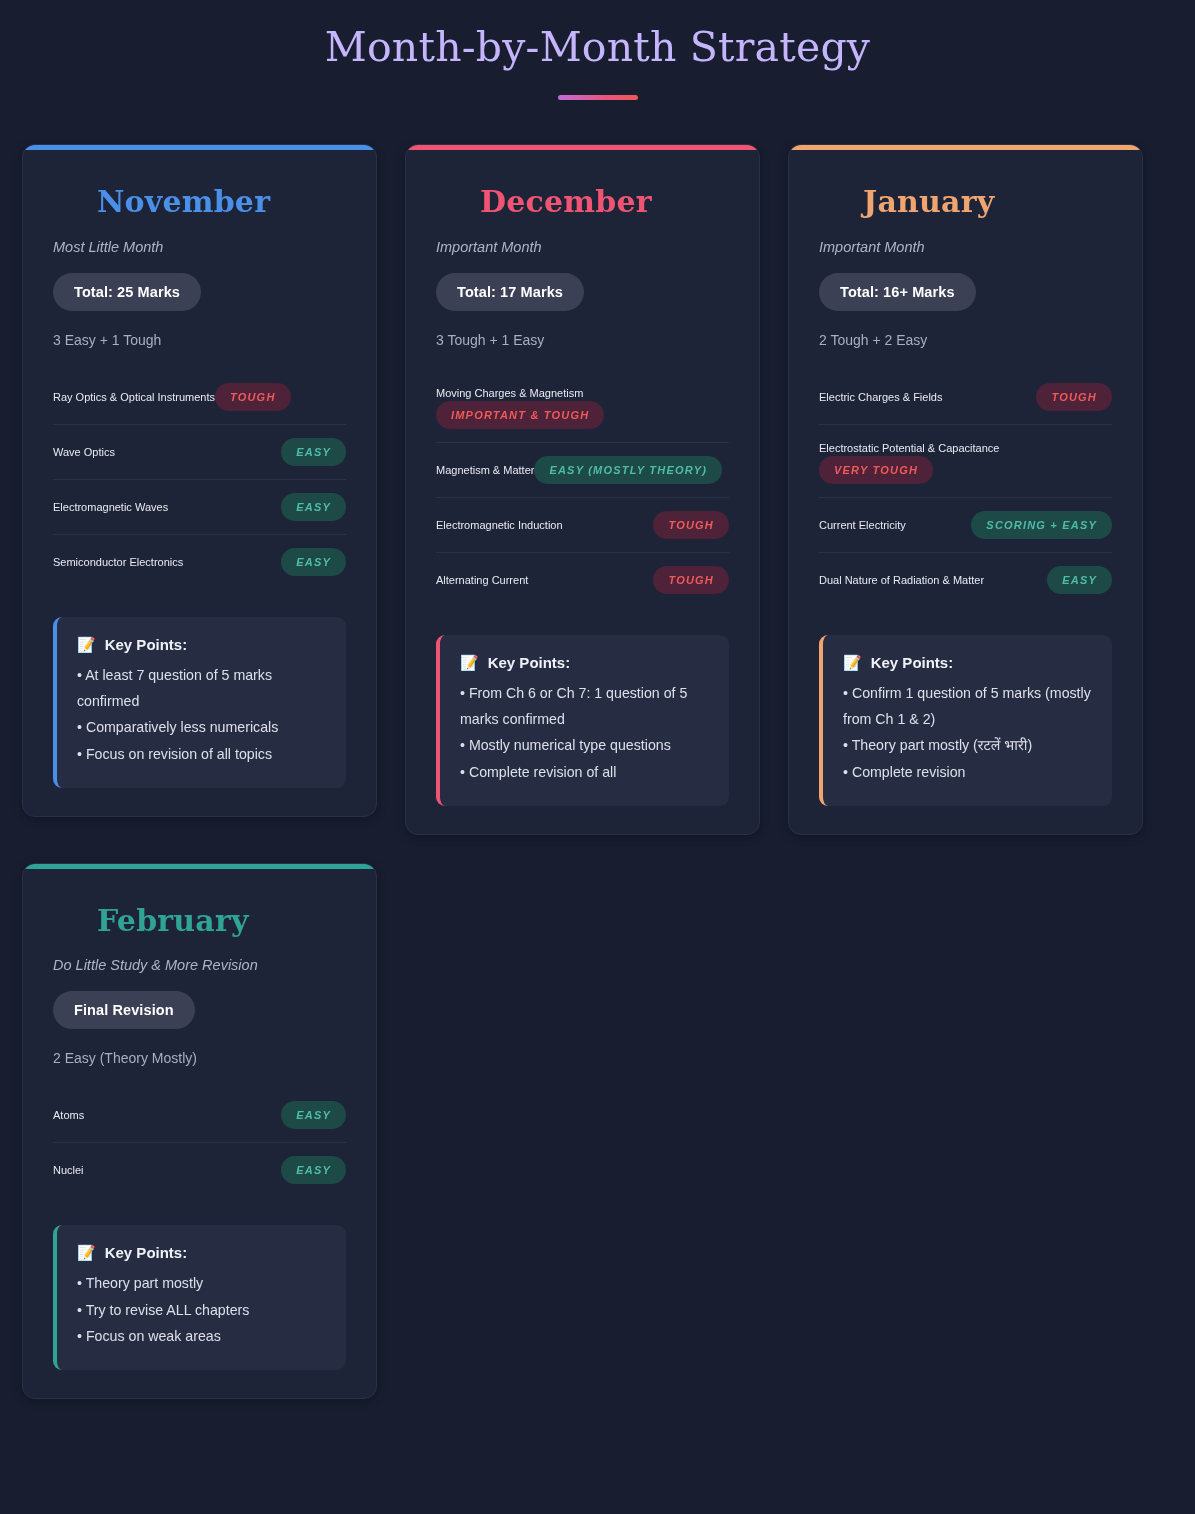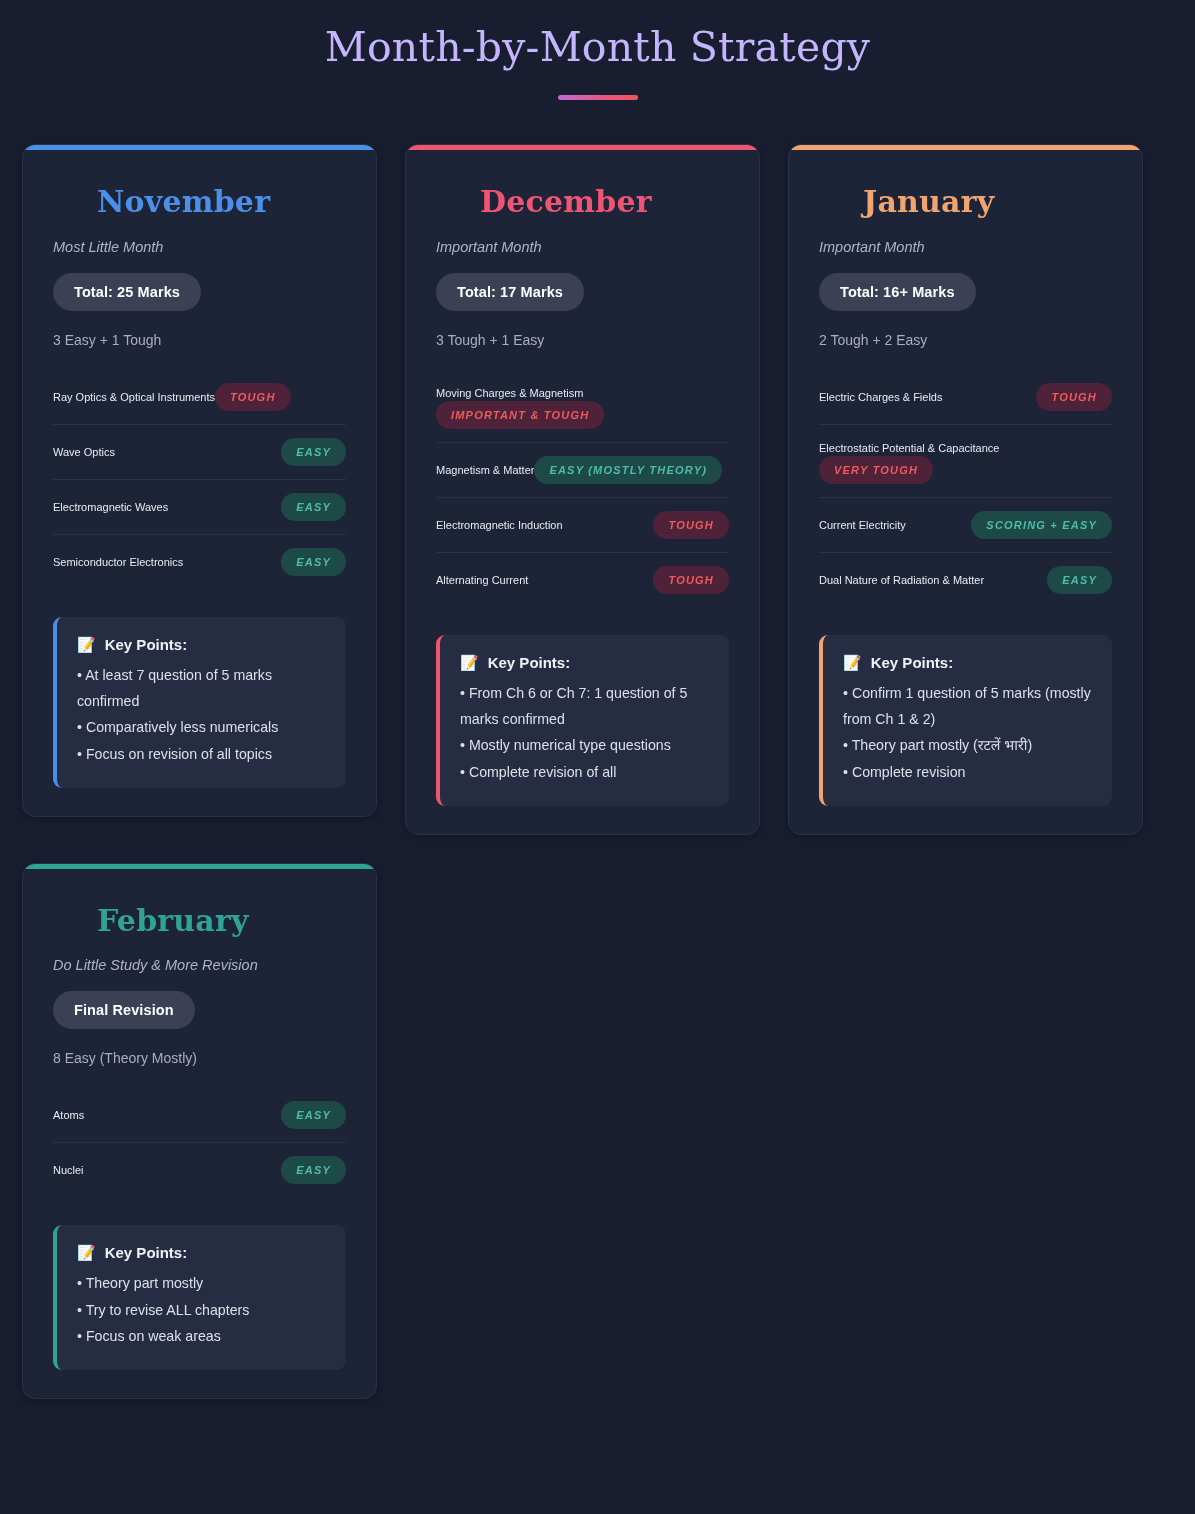--- a/index.html
+++ b/index.html
@@ -232,21 +232,21 @@
           </div>
         </div><div class="keypoints" style="border-left-color: rgb(240, 165, 113);">
           <div class="kp-heading">
             <span class="kp-icon">📝</span>
             <span>Key Points:</span>
           </div>
           <div class="kp-item">• Confirm 1 question of 5 marks (mostly from Ch 1 &amp; 2)</div>
           <div class="kp-item">• Theory part mostly (रटलें भारी)</div>
           <div class="kp-item">• Complete revision</div>
         </div></div>
-      <div class="month-card"><div class="card-accent-bar" style="background: rgb(47, 164, 150);"></div><div class="month-name" style="color: rgb(47, 164, 150);">February</div><div class="month-tagline">Do Little Study &amp; More Revision</div><div class="total-pill">Final Revision</div><div class="breakdown">8 Easy (Theory Mostly)</div><div class="chapter-list">
+      <div class="month-card"><div class="card-accent-bar" style="background: rgb(47, 164, 150);"></div><div class="month-name" style="color: rgb(47, 164, 150);">February</div><div class="month-tagline">Do Little Study &amp; More Revision</div><div class="total-pill">Final Revision</div><div class="breakdown">2 Easy (Theory Mostly)</div><div class="chapter-list">
           <div class="chapter-row">
             <span class="chapter-name">Atoms</span>
             <span class="tag tag-easy">EASY</span>
           </div>
           <div class="chapter-row">
             <span class="chapter-name">Nuclei</span>
             <span class="tag tag-easy">EASY</span>
           </div>
         </div><div class="keypoints" style="border-left-color: rgb(47, 164, 150);">
           <div class="kp-heading">

